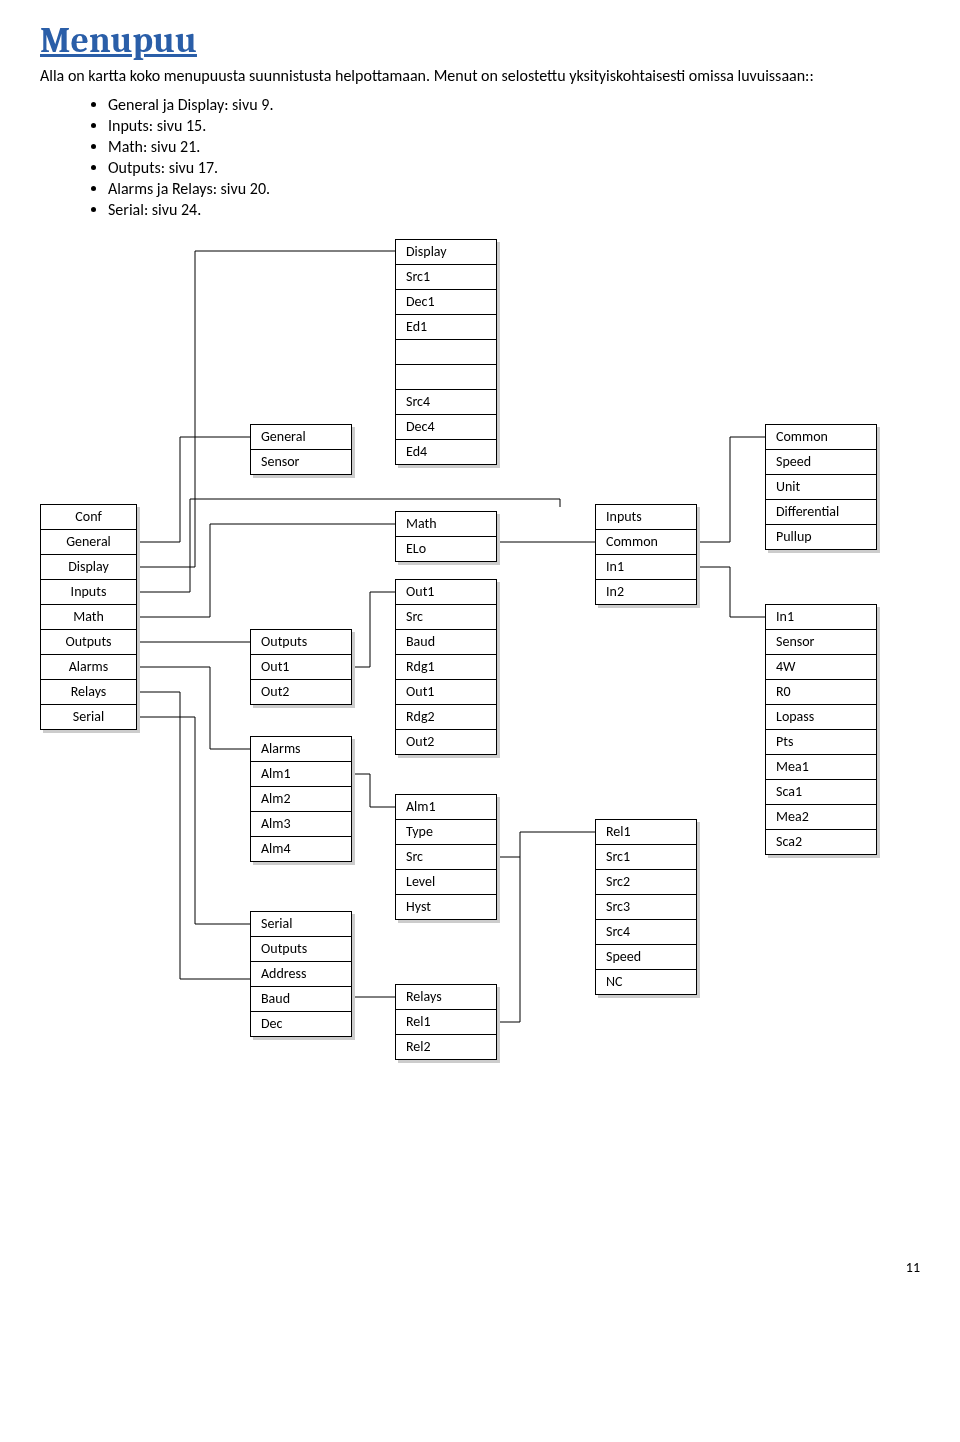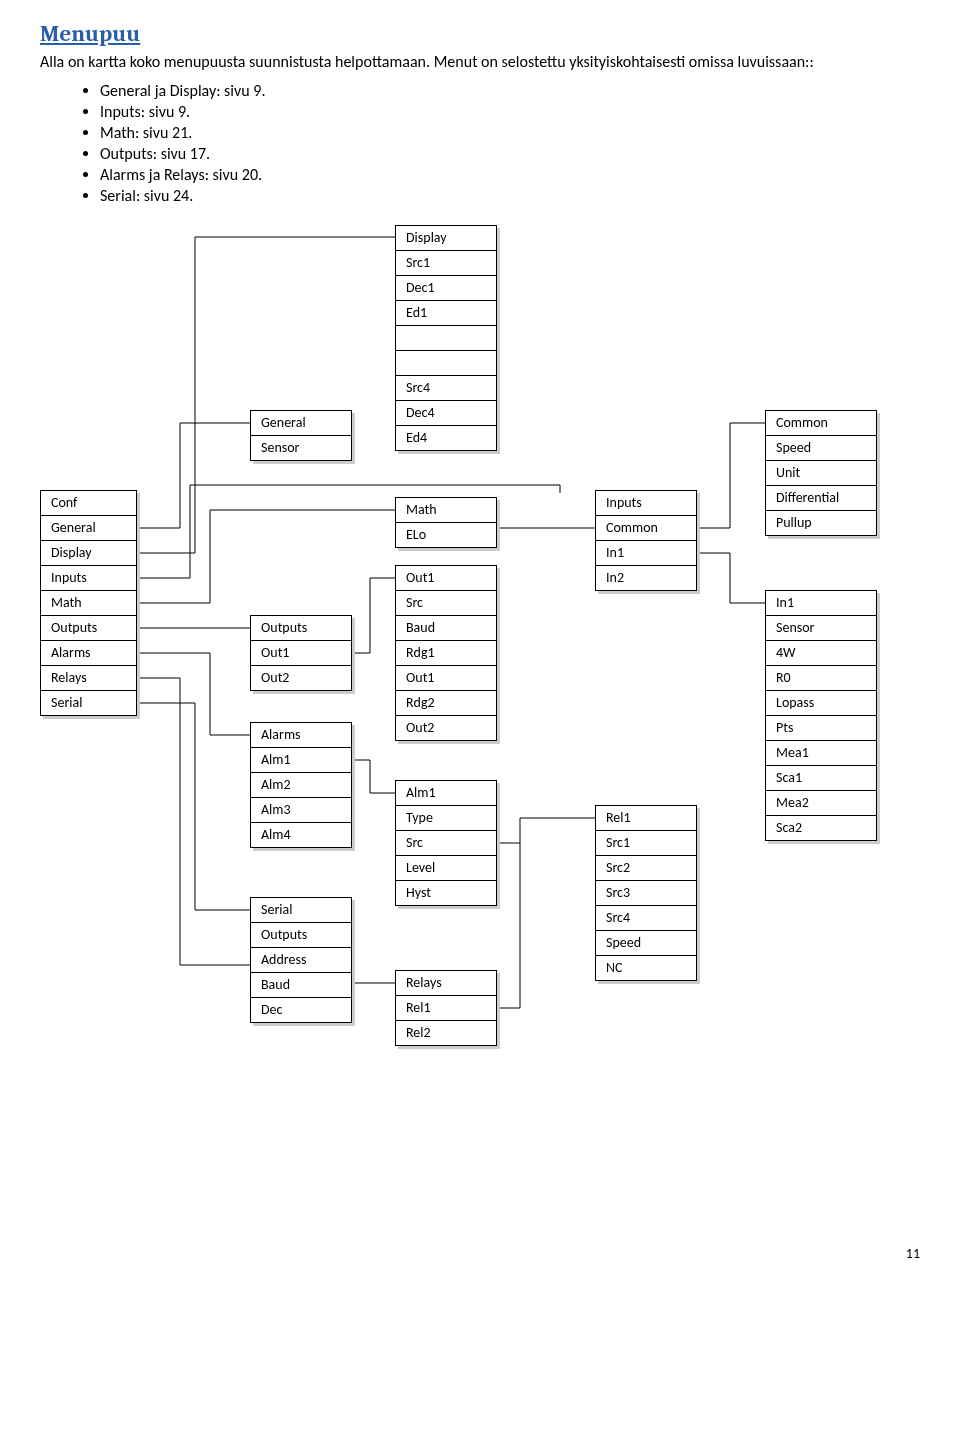--- a/index.html
+++ b/index.html
@@ -8,36 +8,36 @@
     padding: 20px 40px;
     background: #fff;
     color: #000;
     font-size: 16px;
     width: 960px;
     box-sizing: border-box;
   }
   h1 {
     color: #2a5ea8;
     font-family: Cambria, Georgia, serif;
-    font-size: 23px;
+    font-size: 36px;
     margin: 0 0 4px 0;
     font-weight: bold;
     text-decoration: underline;
     text-decoration-color: #2a5ea8;
   }
   .intro {
     margin: 0 0 8px 0;
     line-height: 1.4;
   }
   ul.bullets {
     margin: 0 0 20px 0;
     padding-left: 60px;
   }
   ul.bullets li {
-    margin: 2px 0;
+    margin: 2px 8px;
   }
   .diagram {
     position: relative;
     width: 880px;
     height: 1000px;
     margin: 10px auto 0;
   }
   .mbox {
     position: absolute;
     background: #fff;
@@ -67,21 +67,21 @@
     pointer-events: none;
   }
 </style>
 </head>
 <body>
 
 <h1>Menupuu</h1>
 <p class="intro">Alla on kartta koko menupuusta suunnistusta helpottamaan. Menut on selostettu yksityiskohtaisesti omissa luvuissaan::</p>
 <ul class="bullets">
   <li>General ja Display: sivu 9.</li>
-  <li>Inputs: sivu 9.</li>
+  <li>Inputs: sivu 15.</li>
   <li>Math: sivu 21.</li>
   <li>Outputs: sivu 17.</li>
   <li>Alarms ja Relays: sivu 20.</li>
   <li>Serial: sivu 24.</li>
 </ul>
 
 <div class="diagram">
 
 <svg class="wires">
   <g stroke="#000" stroke-width="1" fill="none">
@@ -128,21 +128,21 @@
   <div class="row">Src4</div>
   <div class="row">Dec4</div>
   <div class="row">Ed4</div>
 </div>
 
 <div class="mbox" style="left:210px; top:185px; width:100px;">
   <div class="row">General</div>
   <div class="row">Sensor</div>
 </div>
 
-<div class="mbox" style="left:0px; top:265px; width:95px;">
+<div class="mbox" style="left:0px; top:265px; width:95px;text-align:center;">
   <div class="row">Conf</div>
   <div class="row">General</div>
   <div class="row">Display</div>
   <div class="row">Inputs</div>
   <div class="row">Math</div>
   <div class="row">Outputs</div>
   <div class="row">Alarms</div>
   <div class="row">Relays</div>
   <div class="row">Serial</div>
 </div>

